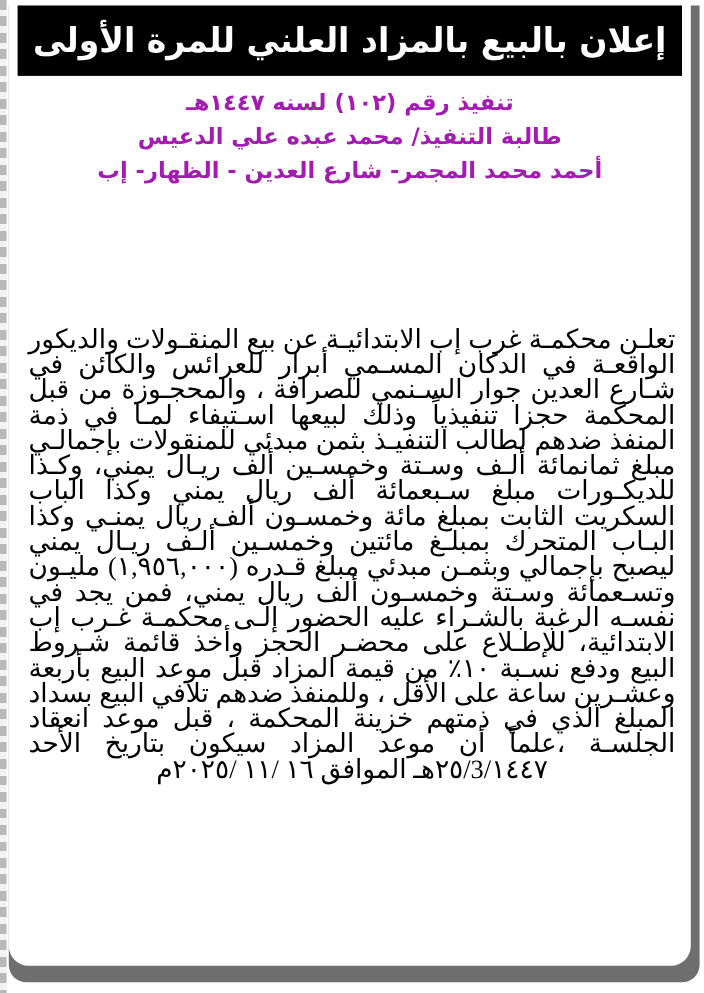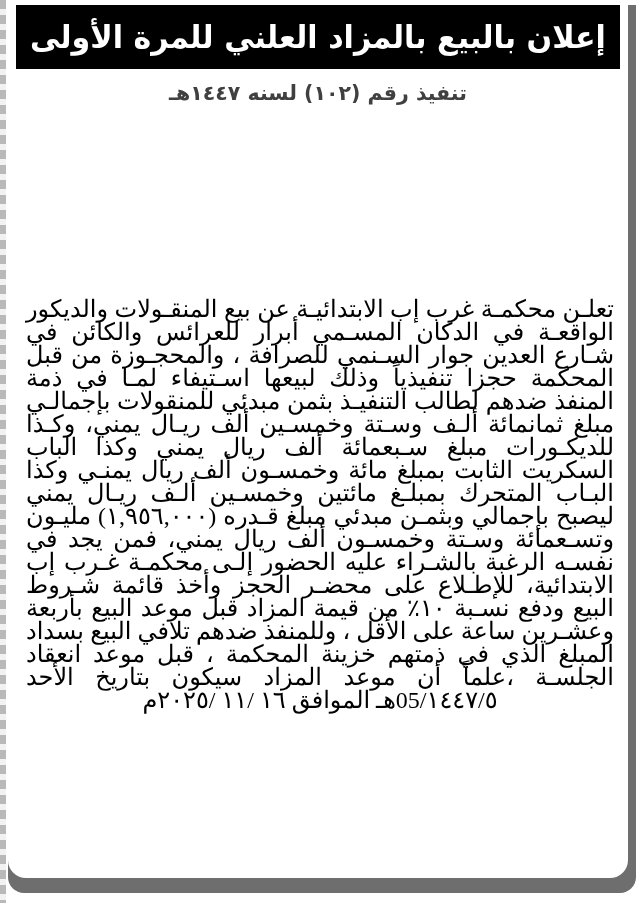--- a/index.html
+++ b/index.html
@@ -84,21 +84,21 @@
     transform: scaleX(0.97);
   }
 
   
   .subhead {
     position: absolute;
     left: 10px;
     top: 76px;
     width: 600px;
     text-align: center;
-    color: #404040;
+    color: #a21caf;
   }
   .subhead-line {
     font-size: 20.5px;
     font-weight: bold;
     line-height: 31px;
     white-space: nowrap;
   }
   .subhead-line.tight { letter-spacing: -0.4px; font-size: 20px; }
 
   
@@ -134,21 +134,23 @@
   <div class="shadow-frame"></div>
 
   <div class="card">
 
     <div class="banner">
       <div class="banner-title">إعلان بالبيع بالمزاد العلني للمرة الأولى</div>
     </div>
 
     <div class="subhead">
       <div class="subhead-line">تنفيذ رقم (١٠٢) لسنه ١٤٤٧هـ</div>
+      <div class="subhead-line">طالبة التنفيذ/ محمد عبده علي الدعيس</div>
+      <div class="subhead-line">أحمد محمد المجمر- شارع العدين - الظهار- إب</div>
     </div>
 
     <div class="body-text">
       <span>تعلـن محكمـة غرب إب الابتدائيـة عن بيع المنقـولات والديكور الواقعـة في الدكان المسـمي أبرار للعرائس والكائن في شـارع العدين جوار السـنمي للصرافة ، والمحجـوزة من قبل المحكمة حجزا تنفيذياً وذلك لبيعها اسـتيفاء لمـا في ذمة المنفذ ضدهم لطالب التنفيـذ بثمن مبدئي للمنقولات بإجمالـي مبلغ ثمانمائة ألـف وسـتة وخمسـين ألف ريـال يمني، وكـذا للديكـورات مبلغ سـبعمائة ألف ريال يمني وكذا الباب السكريت الثابت بمبلغ مائة وخمسـون ألف ريال يمنـي وكذا البـاب المتحرك بمبلـغ مائتين وخمسـين ألـف ريـال يمني ليصبح بإجمالي وبثمـن مبدئي مبلغ قـدره (١,٩٥٦,٠٠٠) مليـون وتسـعمائة وسـتة وخمسـون ألف ريال يمني، فمن يجد في نفسـه الرغبة بالشـراء عليه الحضور إلـى محكمـة غـرب إب الابتدائية، للإطـلاع على محضـر الحجز وأخذ قائمة شـروط البيع ودفع نسـبة ١٠٪ من قيمة المزاد قبل موعد البيع بأربعة وعشـرين ساعة على الأقل ، وللمنفذ ضدهم تلافي البيع بسداد المبلغ الذي في ذمتهم خزينة المحكمة ، قبل موعد انعقاد الجلسـة ،علماً أن موعد المزاد سيكون بتاريخ الأحد</span>
-      <span class="tail nowrapnum">١٤٤٧/٥/05هـ الموافق ١٦ /١١ /٢٠٢٥م</span>
+      <span class="tail nowrapnum">١٤٤٧/3/٢٥هـ الموافق ١٦ /١١ /٢٠٢٥م</span>
     </div>
 
   </div>
 </div>
 
 </body></html>

